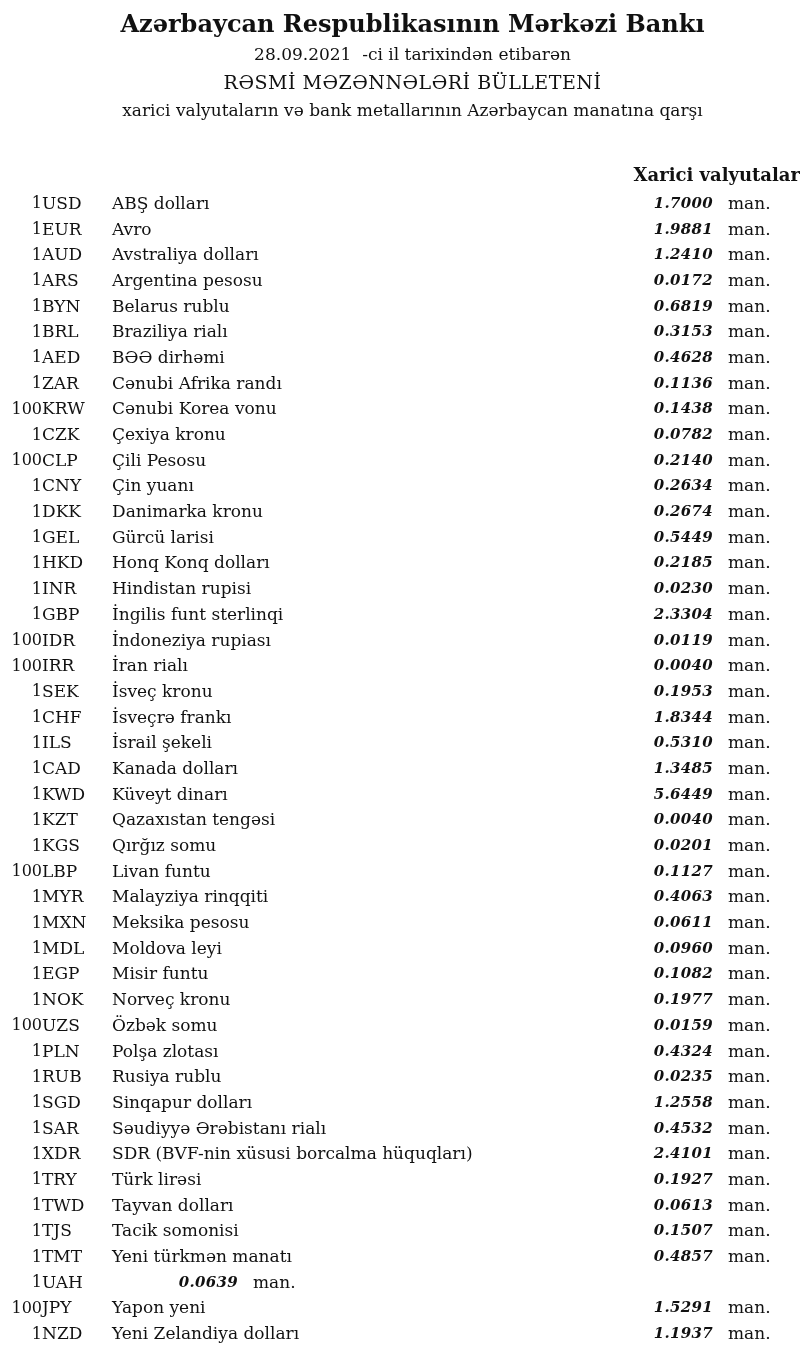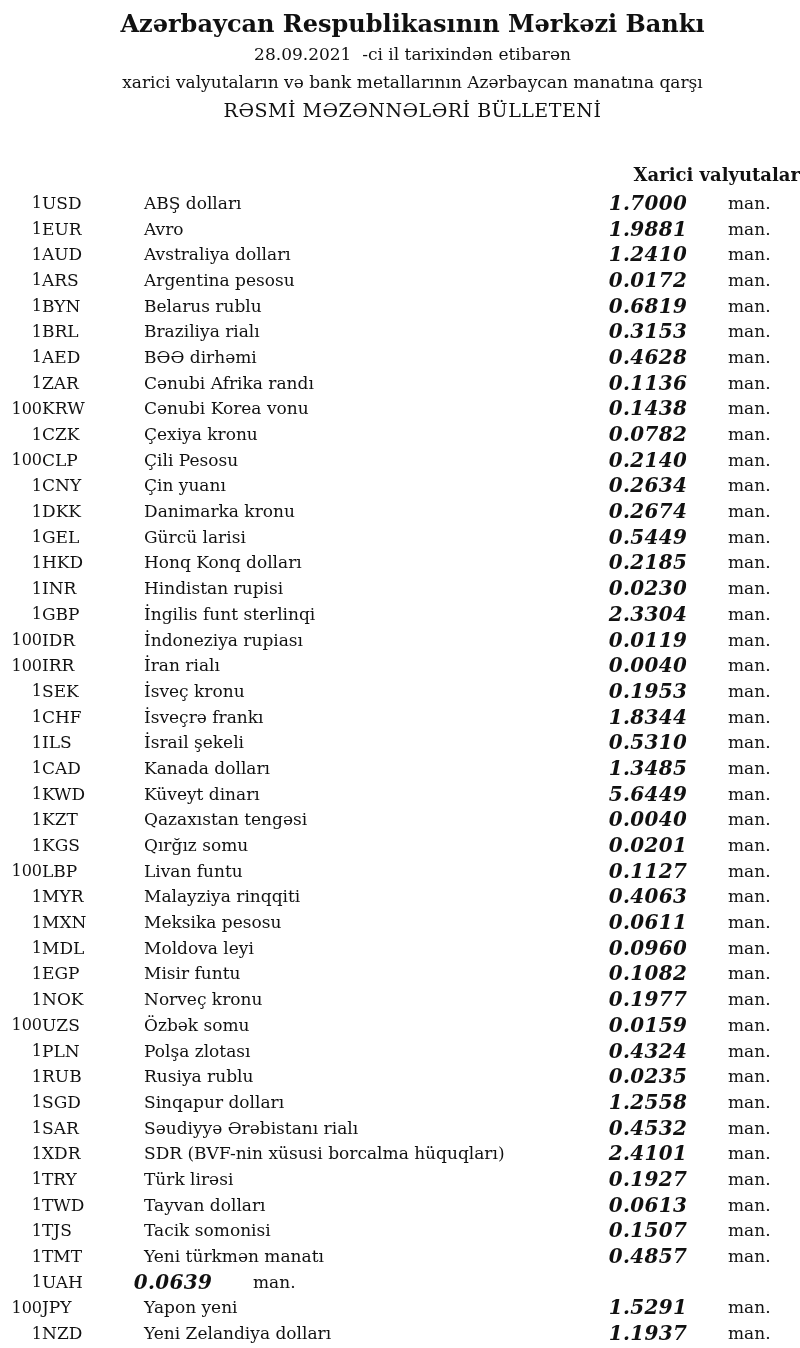--- a/index.html
+++ b/index.html
@@ -58,47 +58,46 @@
   }
   .code {
     width: 66px;
     font-size: 17px;
   }
   .name {
     flex: 1;
     padding-left: 4px;
     text-align: left;
     overflow: hidden;
-    margin-left: 32px;
   }
   .rate {
     width: 130px;
-    text-align: center;
+    text-align: right;
     font-weight: bold;
     font-style: italic;
-    font-size: 20px;
+    font-size: 15px;
     letter-spacing: 0.3px;
   }
   .unit {
     width: 87px;
     padding-left: 15px;
     box-sizing: border-box;
     text-align: left;
     font-size: 17px;
   }
 </style>
 </head>
 <body>
 
 <div class="page">
   <div class="hdr">
     <h1 class="bank-title">Azərbaycan Respublikasının Mərkəzi Bankı</h1>
     <div class="sub">28.09.2021  -ci il tarixindən etibarən</div>
+    <div class="sub caps">RƏSMİ MƏZƏNNƏLƏRİ BÜLLETENİ</div>
     <div class="sub">xarici valyutaların və bank metallarının Azərbaycan manatına qarşı</div>
-    <div class="sub caps">RƏSMİ MƏZƏNNƏLƏRİ BÜLLETENİ</div>
   </div>
 
   <div class="section-title">Xarici valyutalar</div>
 
   <div class="table" id="rates-table">
       <div class="row">
         <span class="cell qty">1</span>
         <span class="cell code">USD</span>
         <span class="cell name">ABŞ dolları</span>
         <span class="cell rate">1.7000</span>

